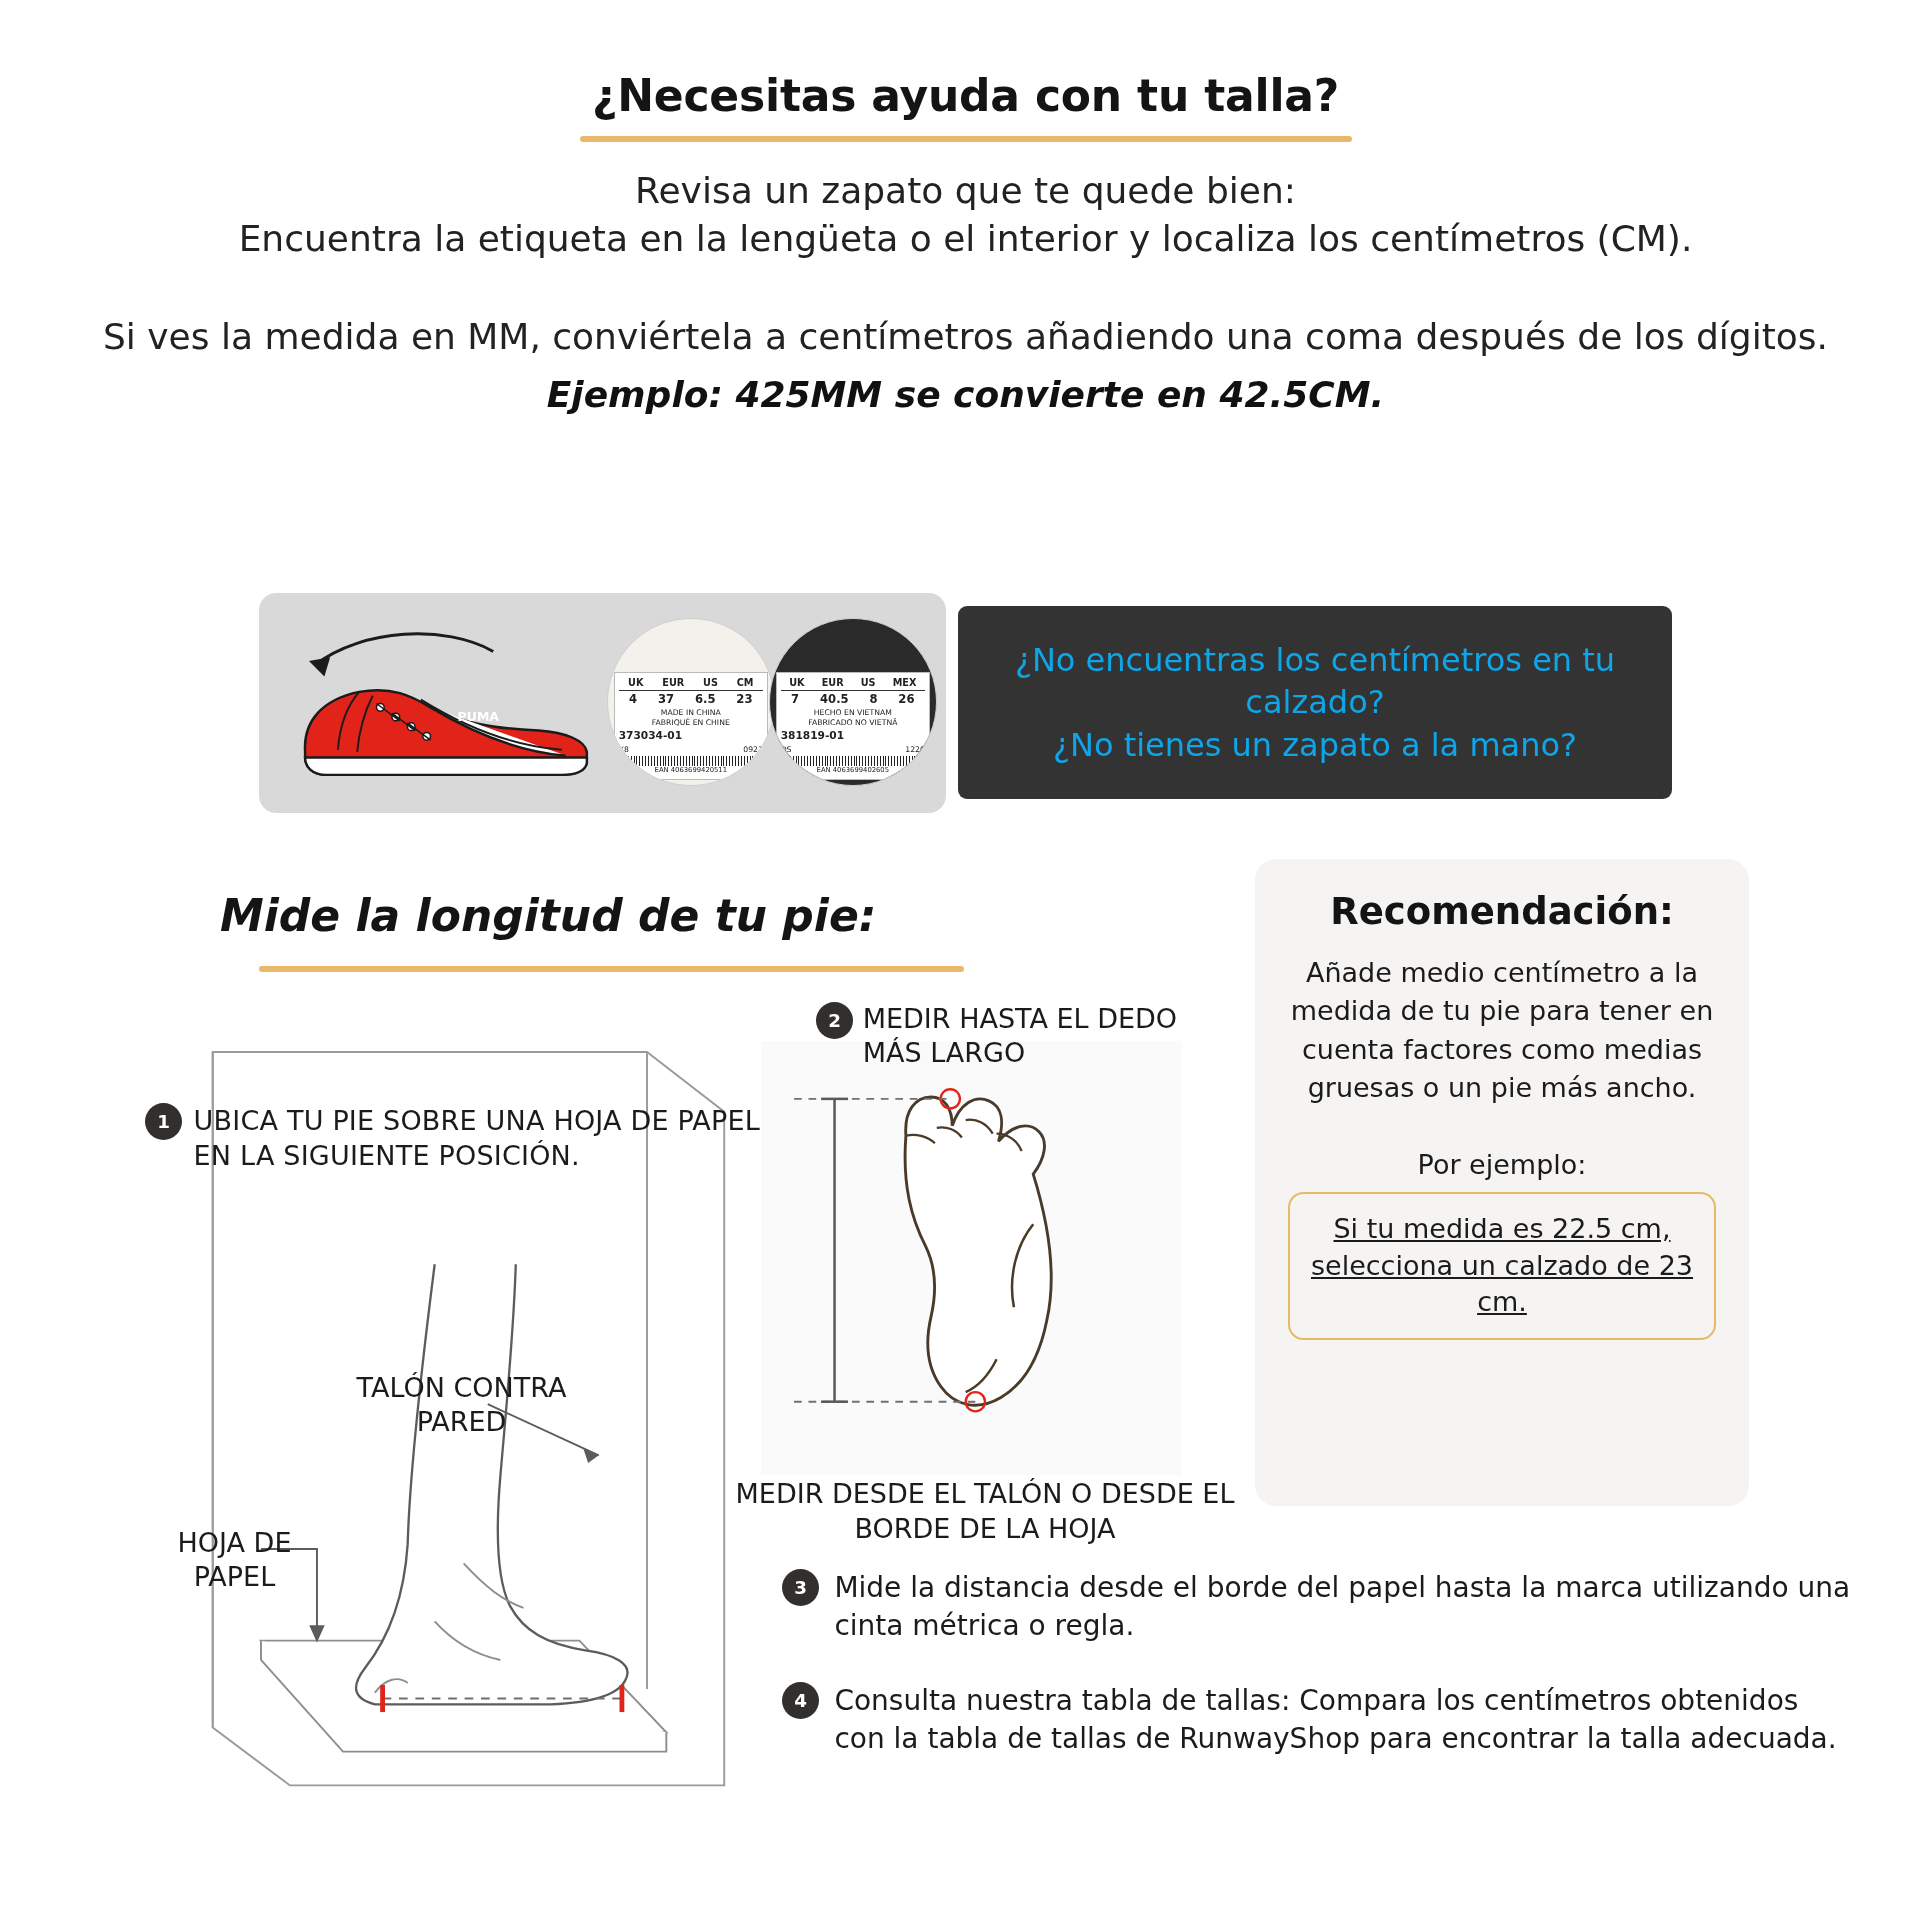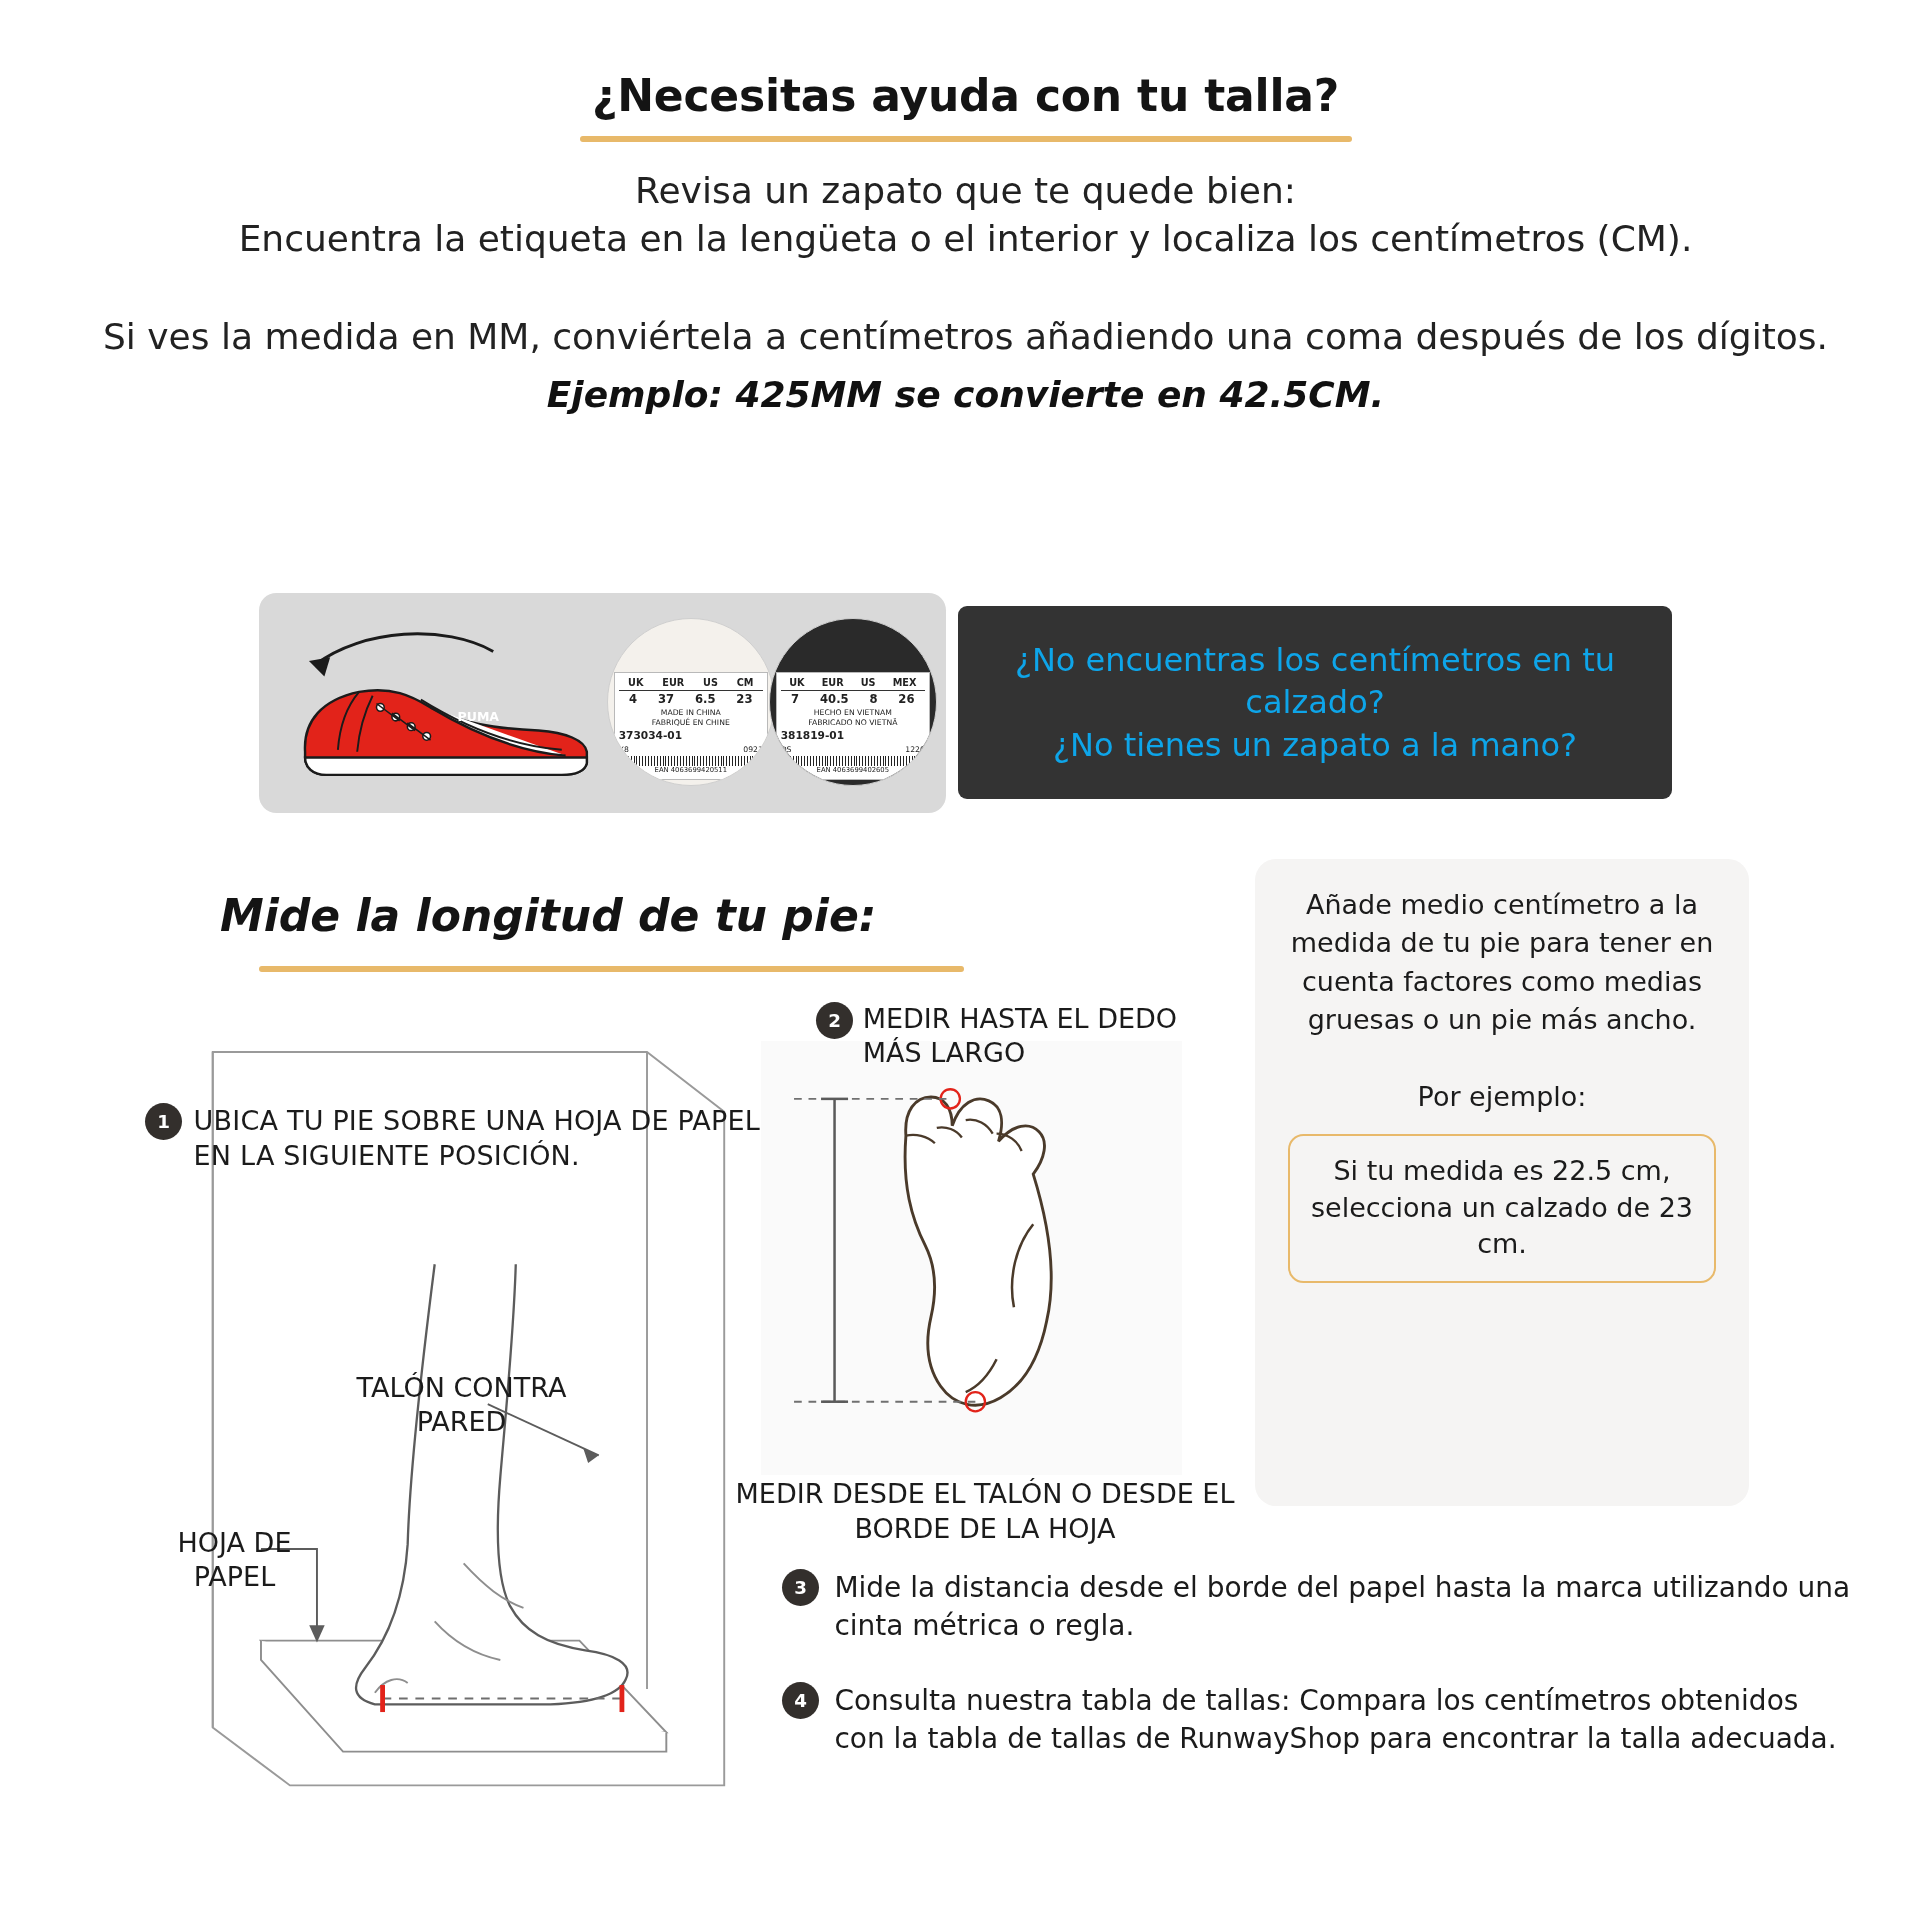--- a/index.html
+++ b/index.html
@@ -337,27 +337,28 @@
     margin: 0;
     font-size: 27px;
     line-height: 1.42;
     color: #1b1b1b;
   }
   .reco .ejemplo {
     margin-top: 39px;
     font-size: 27px;
   }
   .reco-box {
-    margin-top: 17px;
+    margin-top: 7px;
     border: 2.9px solid #e8b96a;
     border-radius: 15.4px;
     padding: 17.4px 15.4px;
     font-size: 27px;
     line-height: 1.36;
     color: #1b1b1b;
+    text-decoration: underline;
   }
 </style>
 </head>
 <body>
 
 <div class="page">
 
   <div class="header">
     <h1 class="title">¿Necesitas ayuda con tu talla?</h1>
     <div class="title-rule"></div>
@@ -545,19 +546,20 @@
   <div class="step3">
     <span class="badge">3</span>
     <span class="txt">Mide la distancia desde el borde del papel hasta la marca utilizando una cinta métrica o regla.</span>
   </div>
   <div class="step4">
     <span class="badge">4</span>
     <span class="txt">Consulta nuestra tabla de tallas: Compara los centímetros obtenidos con la tabla de tallas de RunwayShop para encontrar la talla adecuada.</span>
   </div>
 
   <div class="reco">
+    <h2>Recomendación:</h2>
     <p>Añade medio centímetro a la medida de tu pie para tener en cuenta factores como medias gruesas o un pie más ancho.</p>
     <p class="ejemplo">Por ejemplo:</p>
     <div class="reco-box">Si tu medida es 22.5 cm, selecciona un calzado de 23 cm.</div>
   </div>
 
 </div>
 
 
 </body></html>

